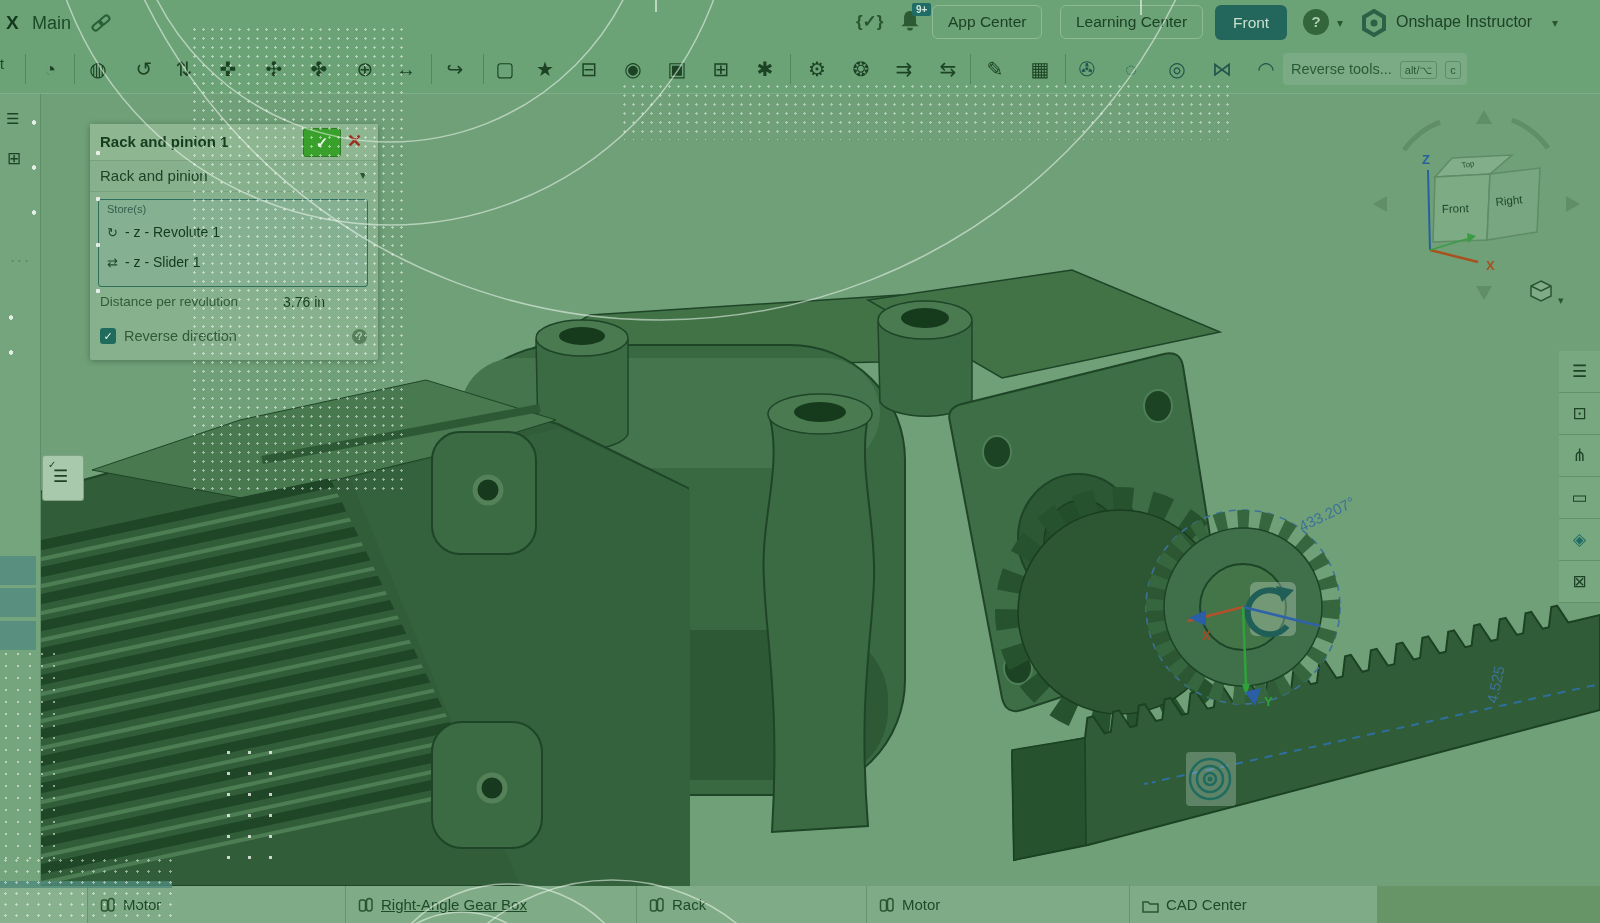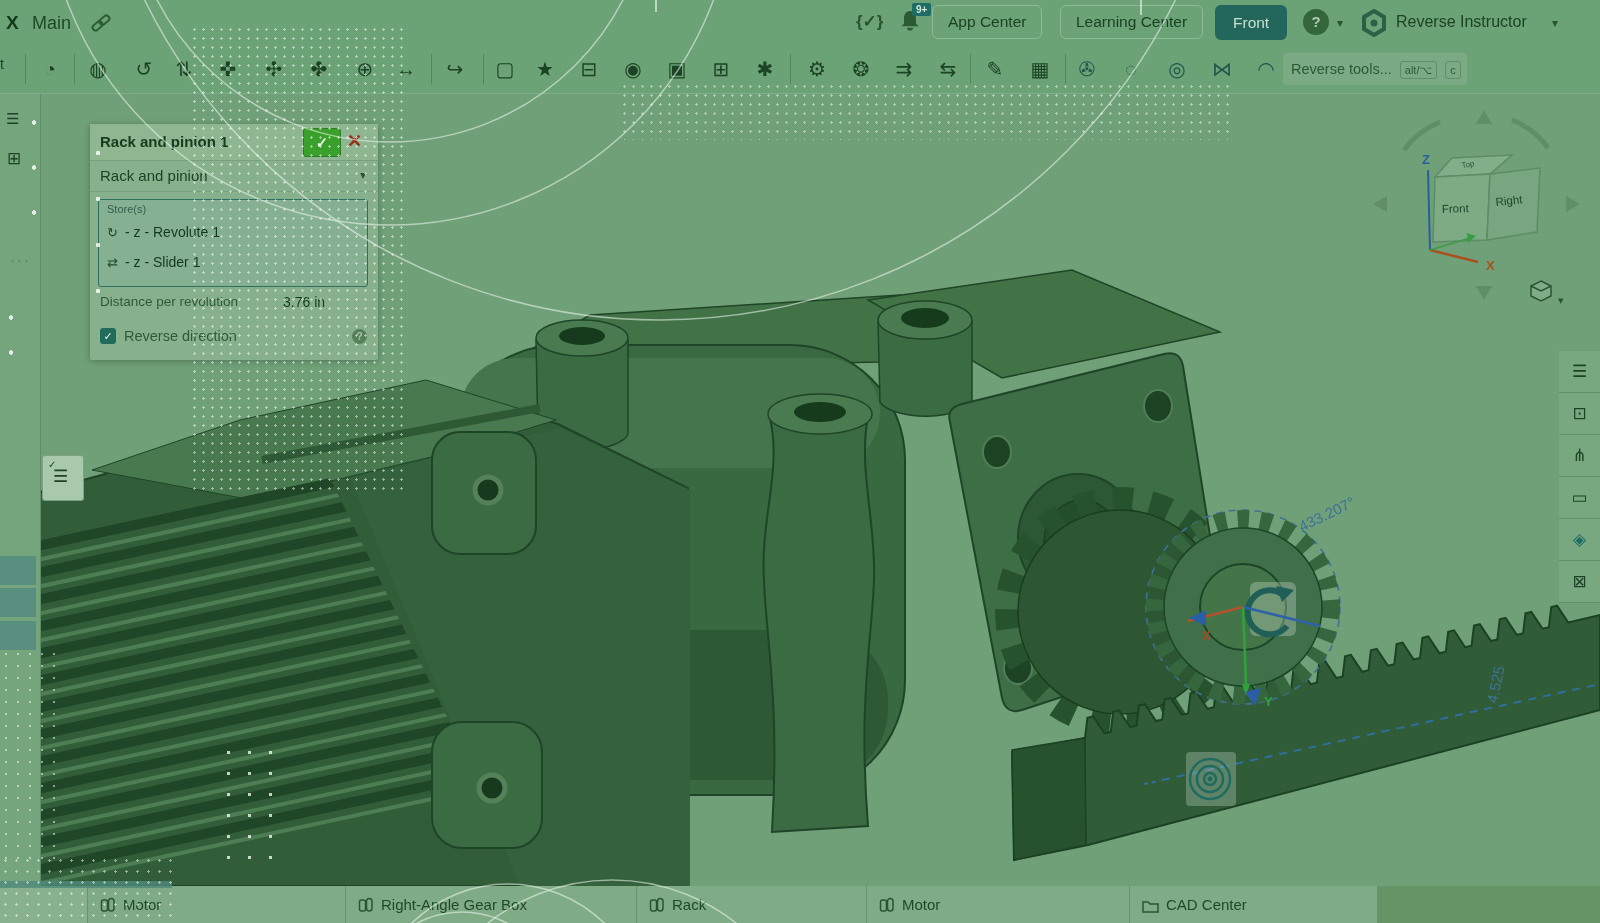--- a/index.html
+++ b/index.html
@@ -265,21 +265,21 @@
   <div id="btn-learning" class="abs bar-btn">Learning Center</div>
   <div id="btn-share" class="abs">Front</div>
   <div id="help-circle" class="abs">?</div>
   <span id="help-caret" class="abs caret">▾</span>
   <span id="logo" class="abs">
     <svg width="28" height="28" viewBox="0 0 28 28">
         <polygon points="14,2 24,8 24,20 14,26 4,20 4,8" fill="none" stroke="#2d6147" stroke-width="4"></polygon>
         <circle cx="14" cy="14" r="3.5" fill="#2d6147"></circle>
       </svg>
   </span>
-  <span id="account-name" class="abs">Reverse Instructor</span>
+  <span id="account-name" class="abs">Onshape Instructor</span>
   <span id="account-caret" class="abs caret">▾</span>
 </div>
 
 <div id="toolbar" class="abs">
   <span id="clipped-tool" class="abs">t</span>
   <div id="tools-host">
       <div class="abs tool-btn" style="left: 31px;">◔</div>
       <div class="abs tool-btn" style="left: 79px;">◍</div>
       <div class="abs tool-btn" style="left: 125px;">↺</div>
       <div class="abs tool-btn" style="left: 165px;">⇅</div>
@@ -386,21 +386,21 @@
 <div id="tabbar" class="abs">
   <div id="tabbar-left" class="abs"></div>
   <div id="tabbar-right" class="abs"></div>
   <div id="tabs-host">
       <div class="abs tab" style="left: 87px; width: 258px;"><svg width="16" height="16" viewBox="0 0 16 16">
           <g fill="none" stroke="#2a5530" stroke-width="1.5">
             <rect x="1.5" y="3" width="6" height="11" rx="2"></rect>
             <rect x="8.5" y="1.5" width="5.5" height="12.5" rx="2.8"></rect>
           </g>
         </svg><span>Motor</span></div>
-      <div class="abs tab" style="left: 345px; width: 267px;"><svg width="16" height="16" viewBox="0 0 16 16">
+      <div class="abs tab" style="left: 345px; width: 267px; text-decoration: underline;"><svg width="16" height="16" viewBox="0 0 16 16">
           <g fill="none" stroke="#2a5530" stroke-width="1.5">
             <rect x="1.5" y="3" width="6" height="11" rx="2"></rect>
             <rect x="8.5" y="1.5" width="5.5" height="12.5" rx="2.8"></rect>
           </g>
         </svg><span>Right-Angle Gear Box</span></div>
       <div class="abs tab" style="left: 612px; width: 254px; margin-left: 24px;"><svg width="16" height="16" viewBox="0 0 16 16">
           <g fill="none" stroke="#2a5530" stroke-width="1.5">
             <rect x="1.5" y="3" width="6" height="11" rx="2"></rect>
             <rect x="8.5" y="1.5" width="5.5" height="12.5" rx="2.8"></rect>
           </g>

